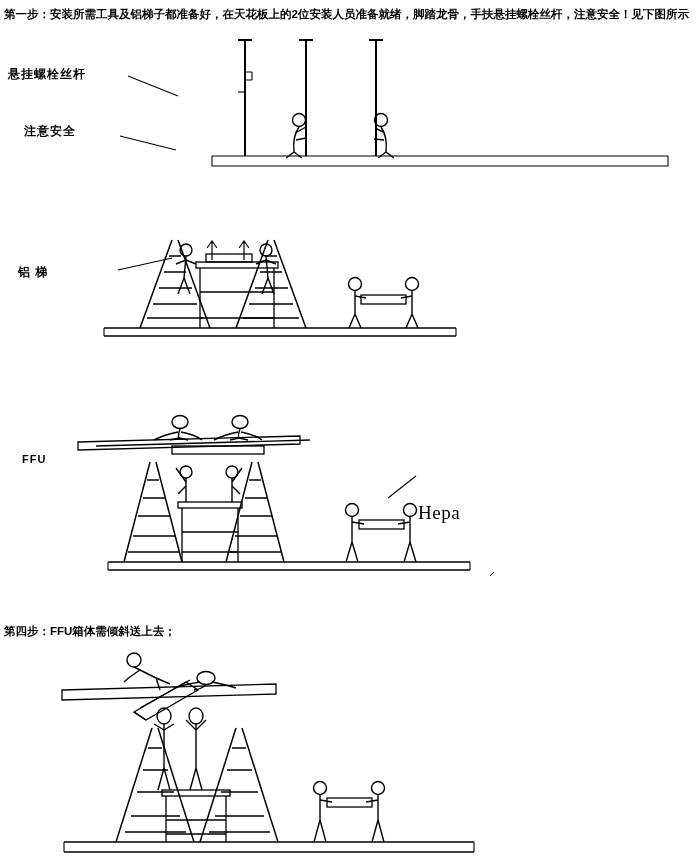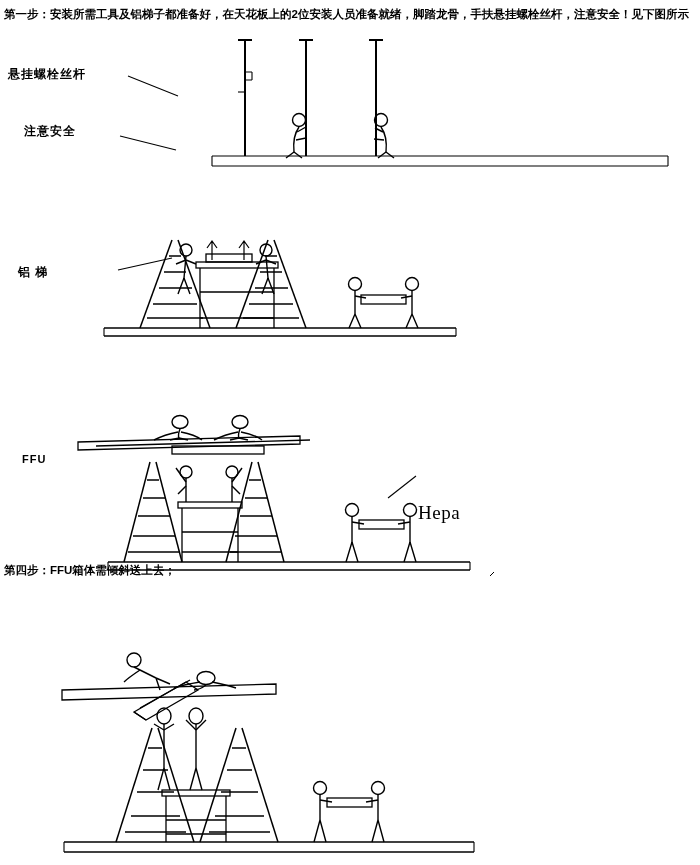--- a/index.html
+++ b/index.html
@@ -273,21 +273,21 @@
           <path d="M410 132 L398 134"></path>
           <path d="M410 152 L404 172 M410 152 L416 172"></path>
         </g>
         <rect x="359" y="130" width="45" height="9" stroke-width="1.3"></rect>
 
         <path d="M490 186 L494 182" stroke-width="1"></path>
       </g>
     </svg>
   </div>
 
-  <div style="position:absolute; left:4px; top:564px;" class="step-text">
+  <div style="position:absolute; left:4px; top:625px;" class="step-text">
     <span class="head">第四步：</span><span class="body">FFU箱体需倾斜送上去；</span>
   </div>
 
   <div style="position:absolute; left:0px; top:620px; width:700px; height:245px;" class="fig">
     <svg width="700" height="245" viewBox="0 0 700 245">
       <g stroke="#000" fill="none" stroke-width="1.1">
 
         <path d="M64 222 L474 222" stroke-width="1.3"></path>
         <path d="M64 222 L64 232 M474 222 L474 232"></path>
         <path d="M64 232 L474 232" stroke-width="1.3"></path>

